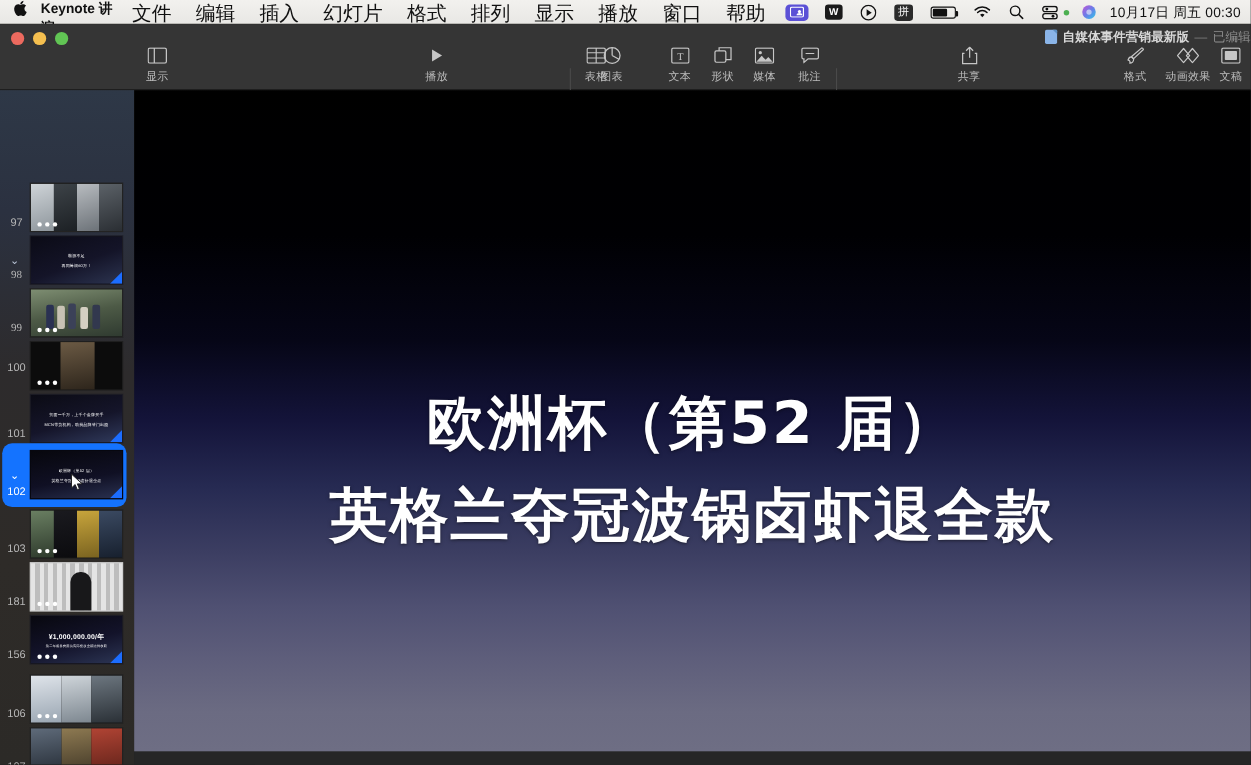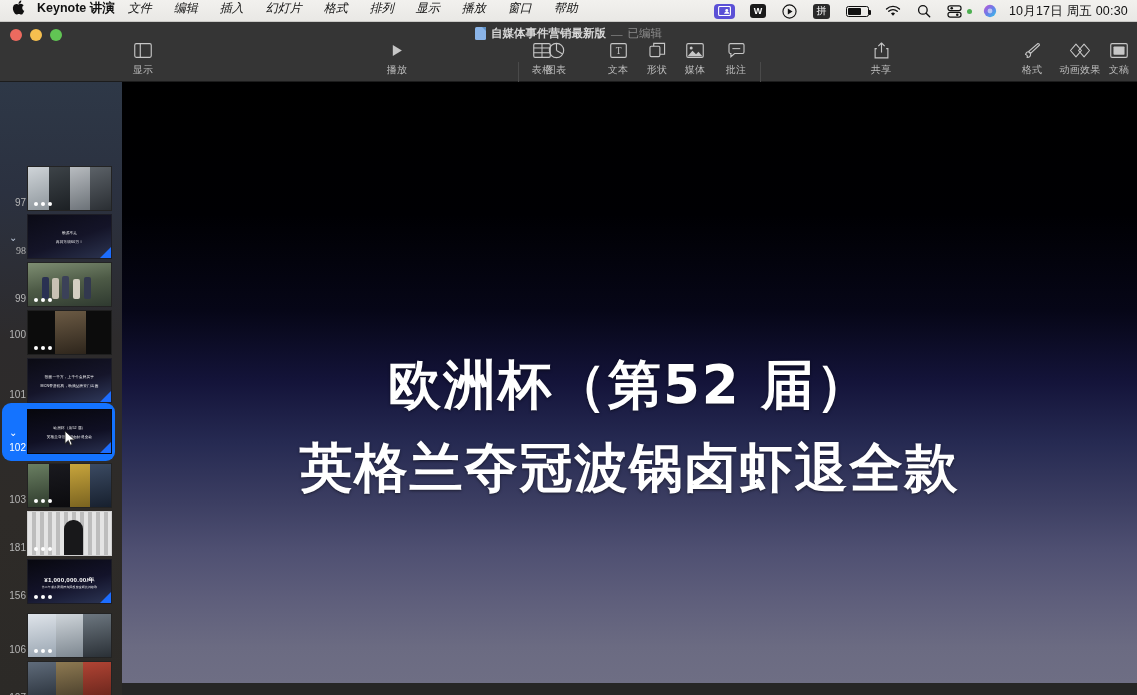--- a/index.html
+++ b/index.html
@@ -9,21 +9,21 @@
   
   .menubar{
     position:absolute; left:0; top:0; width:1137px; height:22px;
     background:linear-gradient(180deg,#f2f1ee 0%,#e9e8e5 100%);
     display:flex; align-items:flex-start; color:#111; font-size:12.5px;
     border-bottom:1px solid #c9c8c5;
   }
   .mb-apple{ padding:0 12px 0 12px; font-size:14px; line-height:1; }
   .mb-apple svg{ display:block; }
   .mb-app{ font-weight:bold; font-size:12.5px; margin-right:2px; }
-  .mb-item{ padding:0 11px; white-space:nowrap; font-size:12px;font-style:italic; }
+  .mb-item{ padding:0 11px; white-space:nowrap; font-size:18px; }
   .mb-right{ margin-left:auto; display:flex; align-items:center; padding-right:9px; gap:0px; }
   .mb-ricon{ display:flex; align-items:center; justify-content:center; height:22px; padding:0 8px; }
   .mb-clock{ font-size:12.5px; padding-left:4px; white-space:nowrap; letter-spacing:.2px; }
   .purple-badge{
     background:#5b50d6; border-radius:4px; width:21px; height:15px;
     display:flex; align-items:center; justify-content:center; margin:0 7px;
   }
   .pinyin-badge{
     background:#2a2a2a; color:#fff; border-radius:3px; width:17px; height:15px;
     display:flex; align-items:center; justify-content:center; font-size:10px;
@@ -46,21 +46,21 @@
   .toolbar{
     position:absolute; left:0; top:0; width:1137px; height:60px;
     background:#353535; border-bottom:1px solid #1c1c1c;
   }
   .traffic{ position:absolute; left:10px; top:7px; display:flex; gap:8px; }
   .tl{ width:12px;height:12px;border-radius:50%; }
   .tl.r{ background:#ec6a5f; } .tl.y{ background:#f5bf4f; } .tl.g{ background:#61c554; }
 
   .doctitle{
     position:absolute; top:4px; left:0; width:1137px;
-    display:flex; align-items:center; justify-content:center; gap:5px;
+    display:flex; align-items:center; justify-content:flex-end; gap:5px;
     font-size:11.5px; color:#d8d8d8; font-weight:bold;font-family:Liberation Serif, serif;
   }
   .doc-ico{
     width:11px;height:13px;background:#8ab4e8;border-radius:1.5px;position:relative;
   }
   .doc-ico:after{ content:""; position:absolute; right:0; top:0; border-width:0 4px 4px 0; border-style:solid; border-color:transparent #5d8fc4 transparent transparent; }
   .doc-dash{ color:#8d8d8d; font-weight:normal; }
   .doc-edit{ color:#8d8d8d; font-weight:normal; }
 
   .tb-items{ position:absolute; top:18px; left:0; width:1137px; height:42px; }
@@ -72,21 +72,21 @@
   .tbitem .lb{ font-size:10px; margin-top:3px; color:#bdbdbd; letter-spacing:.3px; }
   .tbdiv{ position:absolute; top:22px; width:1px; height:26px; background:#4a4a4a; }
 
   
   .navigator{
     position:absolute; left:0; top:60px; width:122px; height:613px;
     background:linear-gradient(180deg,#2e3847 0%,#2b3140 18%,#2d2b2c 42%,#2e2b28 70%,#2c2a27 100%);
     overflow:hidden;
   }
   .slide-num{
-    position:absolute; left:4px; bottom:2px; width:22px; text-align:right;
+    position:absolute; left:4px; bottom:2px; width:22px; text-align:center;
     font-size:10px; color:#b6b6b6;
   }
   .chev{ position:absolute; left:9px; font-size:10px; color:#b9c4d6; }
   .thumb{
     position:absolute; left:27px; background:#111; overflow:hidden;
     border:1px solid rgba(255,255,255,.08);
   }
   .selbox{
     position:absolute; left:2px; background:#1473ff; border-radius:9px;
   }
@@ -393,21 +393,21 @@
         <div style="position:absolute;left:24px;top:15px;width:7px;height:21px;background:#c8c2b4;border-radius:2px;"></div>
         <div style="position:absolute;left:34px;top:13px;width:7px;height:23px;background:#3b4158;border-radius:2px;"></div>
         <div style="position:absolute;left:45px;top:16px;width:7px;height:20px;background:#d4cfc2;border-radius:2px;"></div>
         <div style="position:absolute;left:56px;top:14px;width:7px;height:22px;background:#32384e;border-radius:2px;"></div>
         <div class="dots">
             <div class="dot"></div>
             <div class="dot"></div>
             <div class="dot"></div>
           </div>
       </div>
-      <div class="slide-num" style="bottom:auto; top:211px;">99</div>
+      <div class="slide-num" style="bottom:auto; top:211px;font-family:Liberation Serif, serif;">99</div>
     </div>
 
     <div>
       <div class="thumb" style="top:228px; width:85px; height:45px; background:#0c0c0c;">
         <div style="position:absolute;left:27px;top:0;width:31px;height:45px;background:linear-gradient(170deg,#6b5a44,#2b231a);"></div>
         <div class="dots">
             <div class="dot"></div>
             <div class="dot"></div>
             <div class="dot"></div>
           </div>

